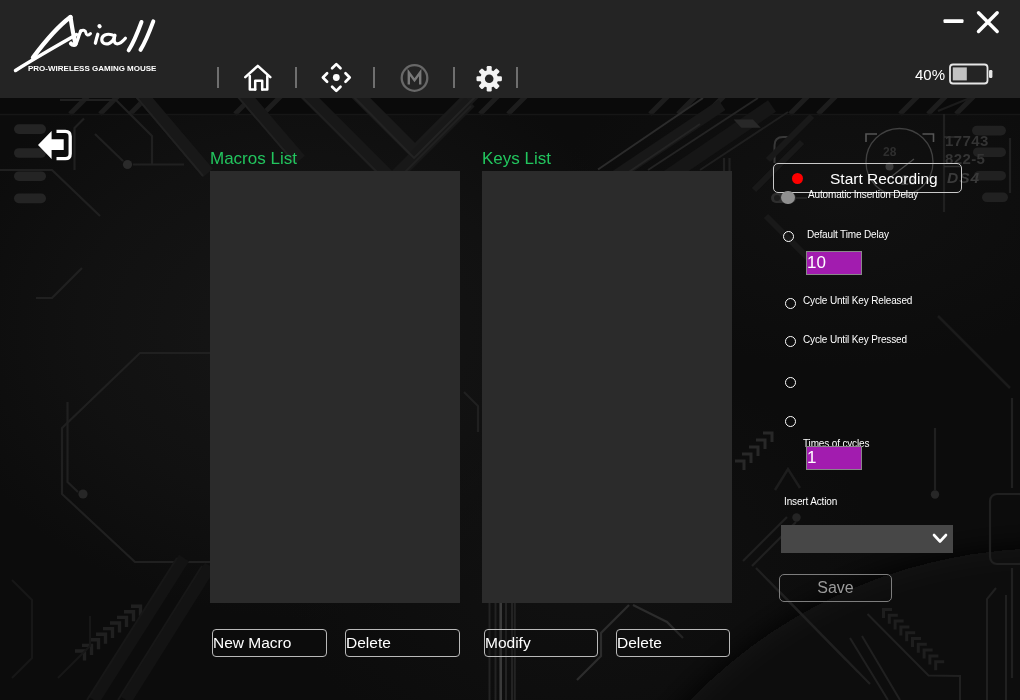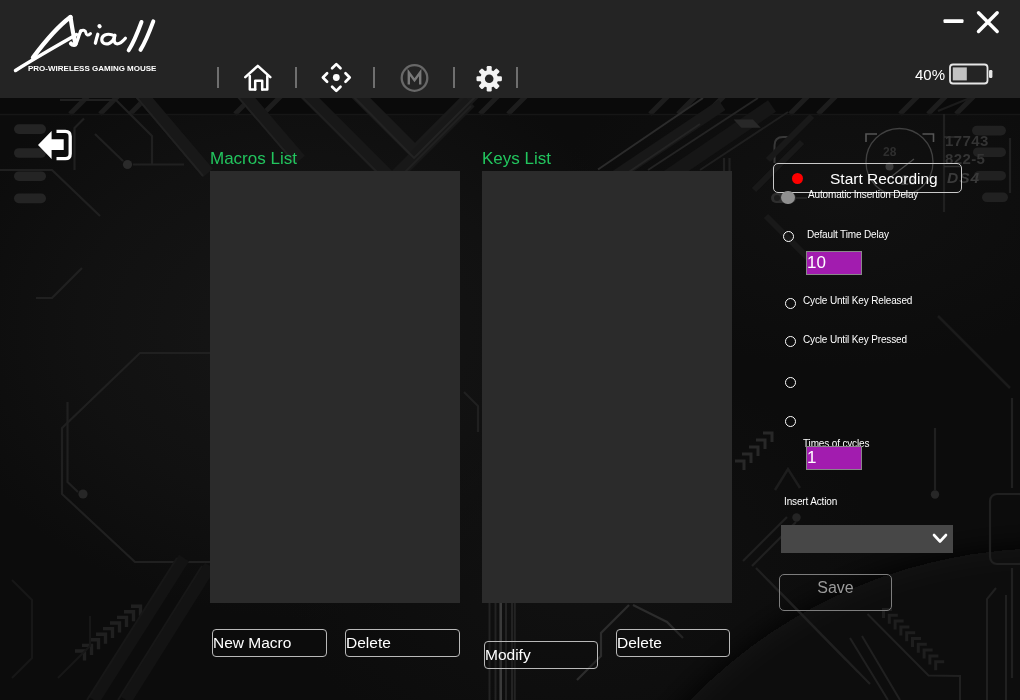--- a/index.html
+++ b/index.html
@@ -32,21 +32,21 @@
   #toggle .knob { position:absolute; right:1.2px; top:-1.6px; width:13.5px; height:13.5px; border-radius:50%; background:#8f8f8f; }
   #toggle .hole { position:absolute; left:2.5px; top:2.3px; width:6px; height:6px; border-radius:50%; background:#1c1c1c; }
 
   .rlabel { position:absolute; color:#fff; font-size:10px; letter-spacing:-0.15px; white-space:nowrap; }
   .radio { position:absolute; width:11px; height:11px; border:1.7px solid #fff; border-radius:50%; background:transparent; }
 
   .numbox { position:absolute; left:806px; width:56px; height:24px; background:#a21caf; border:1px solid #888;
             color:#fff; font-size:17px; line-height:22px; }
 
   #dropdown { position:absolute; left:781px; top:525px; width:172px; height:28px; background:#474747; }
-  #save { position:absolute; left:779px; top:574px; width:113px; height:37px; border:1px solid #7d7d7d;
+  #save { position:absolute; left:779px; top:574px; width:113px; height:28px; border:1px solid #7d7d7d;
           border-radius:5px; color:#9a9a9a; font-size:16px; text-align:center; line-height:26px; }
 </style>
 </head>
 <body>
 <div id="app">
 
   <svg id="bgsvg" width="1020" height="602" viewBox="0 0 1020 602">
     <defs>
       <filter id="blur8" x="-20%" y="-20%" width="140%" height="140%">
         <feGaussianBlur stdDeviation="15"></feGaussianBlur>
@@ -272,21 +272,21 @@
     <polygon points="38,145 51.6,131.1 51.6,139.3 63.7,139.3 63.7,150 51.6,150 51.6,158.9" fill="#fff"></polygon>
   </svg>
 
   <div class="paneltitle" style="left:210px">Macros List</div>
   <div class="paneltitle" style="left:482px">Keys List</div>
   <div class="panel" style="left:210px"></div>
   <div class="panel" style="left:482px"></div>
 
   <div class="btn" style="left:212px; width:115px;">New Macro</div>
   <div class="btn" style="left:345px; width:115px;">Delete</div>
-  <div class="btn" style="left:484px; width:114px;margin-top:12px;">Modify</div>
+  <div class="btn" style="left:484px; width:114px;">Modify</div>
   <div class="btn" style="left:616px; width:114px;">Delete</div>
 
   <div id="rec">
       <div class="dot"></div>
       <div class="txt">Start Recording</div>
     </div>
 
   <div id="toggle">
       <div class="hole"></div>
       <div class="knob"></div>

